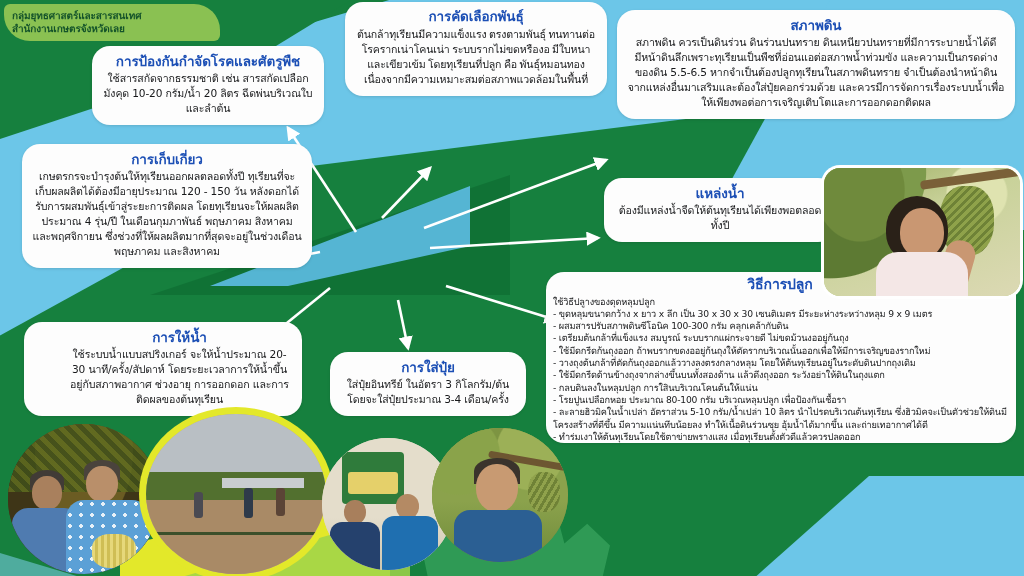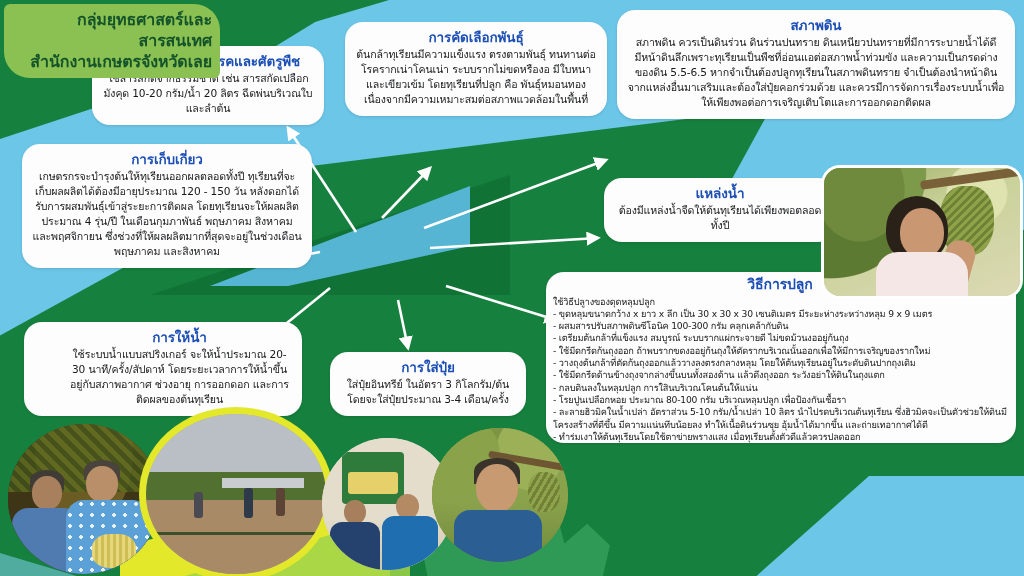--- a/index.html
+++ b/index.html
@@ -83,24 +83,24 @@
     clip-path: polygon(10% 100%, 100% 42%, 100% 100%);
     opacity: .85;
   }
 
   
   .header-badge {
     position: absolute; left: 4px; top: 4px;
     width: 216px; padding: 5px 8px 6px;
     background: #8ac152;
     border-radius: 6px 26px 6px 26px;
-    text-align: right;
+    text-align: left;
     color: #14532a;
     font-weight: bold;
-    font-size: 16px;
+    font-size: 10px;
     line-height: 1.32;
     letter-spacing: -.1px;
     z-index: 30;
   }
 
   
   .arrows { position: absolute; inset: 0; z-index: 12; pointer-events: none; }
 
   
   .card {
@@ -122,21 +122,21 @@
   }
   .card p {
     color: #17181a;
     font-size: 10.6px;
     line-height: 1.42;
     letter-spacing: -.15px;
   }
 
   
   #card-pest      { left: 92px;  top: 46px;  width: 232px; }
-  #card-variety   { left: 345px; top: 22px;  width: 262px; }
+  #card-variety   { left: 345px; top: 2px;  width: 262px; font-family: Liberation Serif, serif; }
   #card-soil      { left: 617px; top: 10px;  width: 398px; }
   #card-harvest   { left: 22px;  top: 144px; width: 290px; }
   #card-water-src { left: 604px; top: 178px; width: 232px; }
   #card-irrigate  { left: 24px;  top: 322px; width: 278px; padding-left: 43px; }
   #card-fertilize { left: 330px; top: 352px; width: 196px; }
 
   
   #card-planting {
     left: 546px; top: 272px; width: 470px;
     padding: 4px 9px 0 7px;

